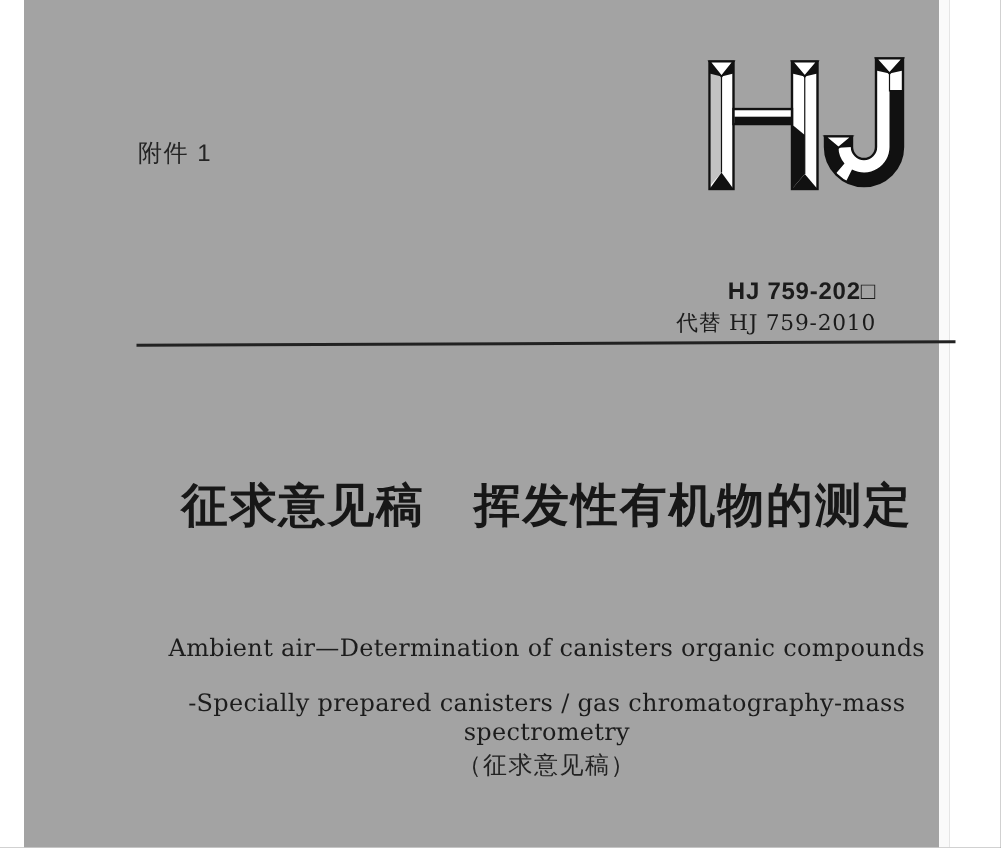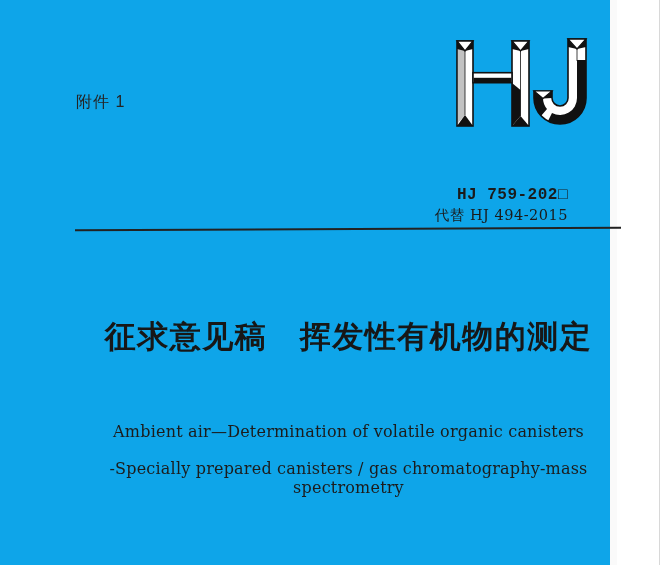--- a/index.html
+++ b/index.html
@@ -5,22 +5,22 @@
   html,body{margin:0;padding:0;}
   body{
     width:667px;height:565px;
     background:#ffffff;
     font-family:"Liberation Sans", sans-serif;
     color:#1e1e1e;
     overflow:hidden;
     position:relative;
   }
   .page{
-    position:absolute;left:0;top:0;width:617px;height:565px;
-    background:#0ea5e9;
+    position:absolute;left:16px;top:0;width:617px;height:565px;
+    background:#a3a3a3;
   }
   .edge-band{
     position:absolute;top:0;right:0;width:7px;height:565px;
     background:#fafafa;
   }
   .edge-line{
     position:absolute;top:0;left:659px;width:1px;height:565px;
     background:#d8d8d8;
   }
   .attachment{
@@ -32,21 +32,21 @@
   }
   .org-title{
     position:absolute;left:78px;top:141px;margin:0;
     width:560px;white-space:nowrap;
     font-family:"DejaVu Serif","Liberation Serif",serif;
     font-size:29px;font-weight:bold;letter-spacing:7.5px;
     color:#161616;
   }
   .std-num{
     position:absolute;right:49px;top:186px;
-    font-family:Liberation Mono, monospace;
+    font-family:Liberation Sans, sans-serif;
     font-size:16px;font-weight:600;letter-spacing:0.5px;
     color:#1b1b1b;
   }
   .replaces{
     position:absolute;right:49px;top:206px;
     font-family:"DejaVu Serif","Liberation Serif",serif;
     font-size:14.5px;letter-spacing:0.5px;
     color:#1b1b1b;text-align:right;
   }
   .header-rule{
@@ -120,25 +120,26 @@
     <line x1="127" y1="21" x2="127" y2="33" stroke="#111" stroke-width="0.8"></line>
     <path d="M84,70 A26,26 0 0 0 91,88 L97,81 A17,17 0 0 1 93,70 Z" fill="#111"></path>
     <path d="M84,63 L102,63 L93,70.5 Z" fill="#fff" stroke="#111" stroke-width="1.2"></path>
     <path d="M84,63 L93,70.5 L84,70 Z" fill="#111"></path>
     <path d="M102,63 L93,70.5 L102,70 Z" fill="#111"></path>
   </svg>
 
 
   <div class="std-num">HJ 759-202□</div>
 
-  <div class="replaces">代替 HJ 494-2015</div>
+  <div class="replaces">代替 HJ 759-2010</div>
 
   <div class="header-rule"></div>
 
   <div class="center-col title-cn t1">征求意见稿　挥发性有机物的测定</div>
 
 
-  <div class="center-col title-en e1">Ambient air—Determination of volatile organic canisters</div>
+  <div class="center-col title-en e1">Ambient air—Determination of canisters organic compounds</div>
 
   <div class="center-col title-en e2">-Specially prepared canisters / gas chromatography-mass spectrometry</div>
 
+  <div class="center-col draft">（征求意见稿）</div>
 
 </div>
 
 </body></html>

